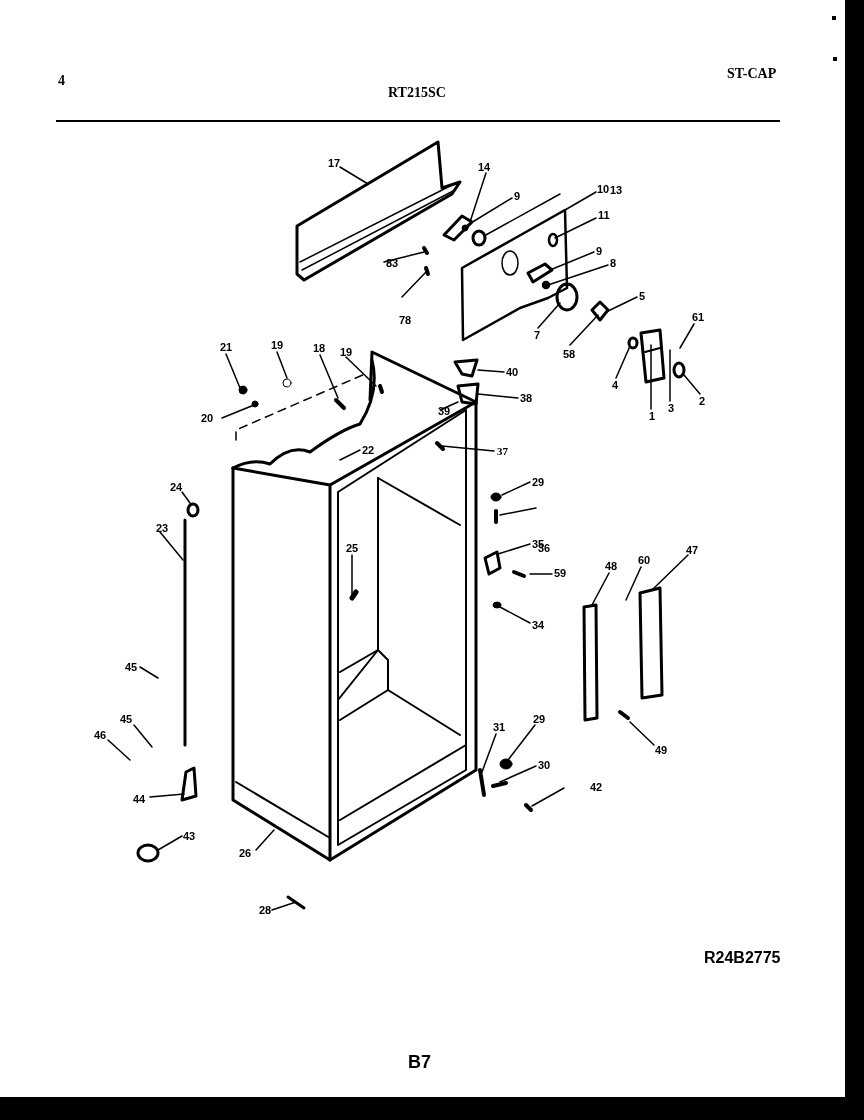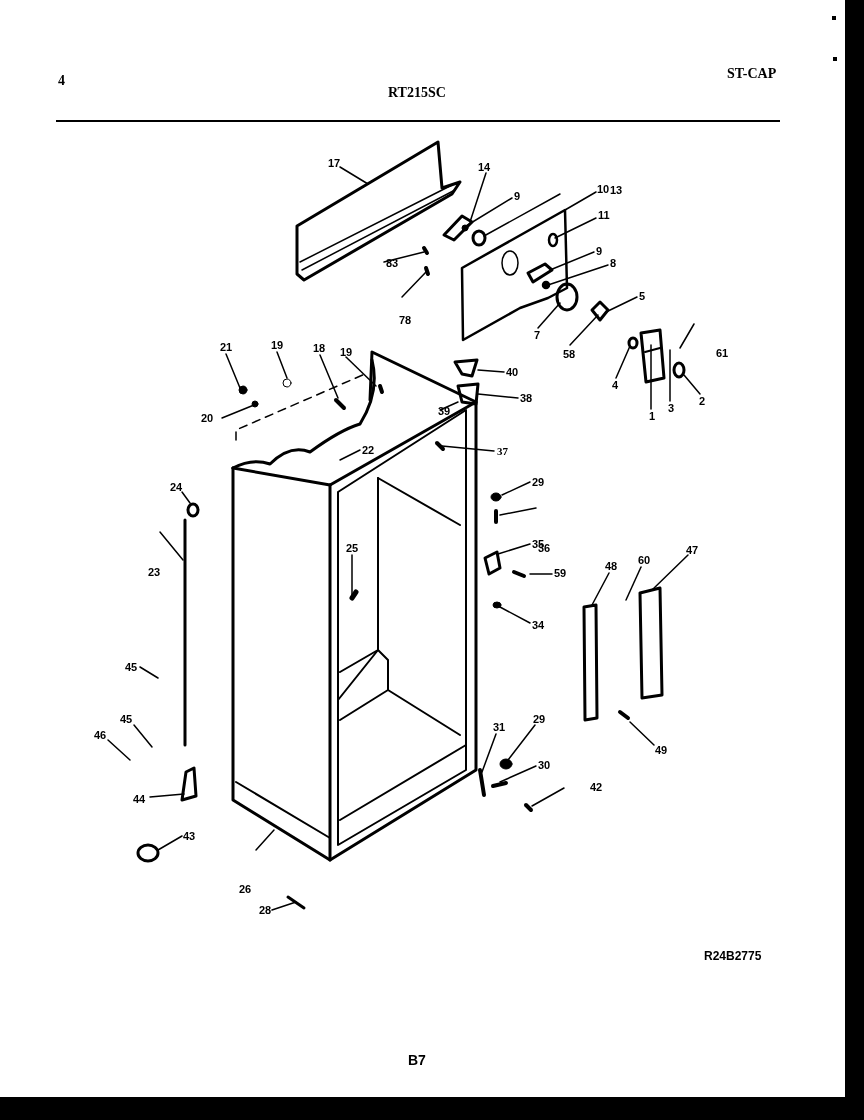--- a/index.html
+++ b/index.html
@@ -5,22 +5,22 @@
   html,body{margin:0;padding:0;}
   body{width:864px;height:1120px;background:#fff;position:relative;overflow:hidden;font-family:"Liberation Serif",serif;color:#000;}
   .abs{position:absolute;}
   .hdr{font-weight:bold;font-size:14px;font-family:"Liberation Serif",serif;}
   .rule{position:absolute;left:56px;top:120px;width:724px;height:2px;background:#000;}
   .rbar{position:absolute;left:845px;top:0;width:19px;height:1120px;background:#000;}
   .bbar{position:absolute;left:0;top:1097px;width:864px;height:23px;background:#000;}
   .dot{position:absolute;width:4px;height:4px;background:#000;}
   svg.diag{position:absolute;left:0;top:0;}
   .lbl{position:absolute;font-family:"Liberation Sans",sans-serif;font-weight:bold;font-size:11px;line-height:11px;white-space:nowrap;}
-  .code{font-family:"Liberation Sans",sans-serif;font-weight:bold;font-size:12px;}
-  .pg{font-family:"Liberation Sans",sans-serif;font-weight:bold;font-size:14px;}
+  .code{font-family:"Liberation Sans",sans-serif;font-weight:bold;font-size:16px;}
+  .pg{font-family:"Liberation Sans",sans-serif;font-weight:bold;font-size:18px;}
 </style>
 </head>
 <body>
 
 <div class="rbar"></div>
 <div class="bbar"></div>
 <div class="dot" style="left:832px;top:16px;"></div>
 <div class="dot" style="left:833px;top:57px;"></div>
 
 <div class="abs hdr" style="left:58px;top:73px;">4</div>
@@ -169,53 +169,53 @@
 <div class="lbl" style="left:562px;top:185px;margin-left:48px;">13</div>
 <div class="lbl" style="left:597px;top:184px;">10</div>
 <div class="lbl" style="left:598px;top:210px;">11</div>
 <div class="lbl" style="left:386px;top:258px;">83</div>
 <div class="lbl" style="left:399px;top:315px;">78</div>
 <div class="lbl" style="left:596px;top:246px;">9</div>
 <div class="lbl" style="left:610px;top:258px;">8</div>
 <div class="lbl" style="left:639px;top:291px;">5</div>
 <div class="lbl" style="left:534px;top:330px;">7</div>
 <div class="lbl" style="left:563px;top:349px;">58</div>
-<div class="lbl" style="left:716px;top:312px;margin-top:36px;">61</div>
+<div class="lbl" style="left:692px;top:312px;">61</div>
 <div class="lbl" style="left:612px;top:380px;">4</div>
 <div class="lbl" style="left:649px;top:411px;">1</div>
 <div class="lbl" style="left:668px;top:403px;">3</div>
 <div class="lbl" style="left:699px;top:396px;">2</div>
 <div class="lbl" style="left:220px;top:342px;">21</div>
 <div class="lbl" style="left:271px;top:340px;">19</div>
 <div class="lbl" style="left:313px;top:343px;">18</div>
 <div class="lbl" style="left:340px;top:347px;">19</div>
 <div class="lbl" style="left:506px;top:367px;">40</div>
 <div class="lbl" style="left:520px;top:393px;">38</div>
 <div class="lbl" style="left:438px;top:406px;">39</div>
 <div class="lbl" style="left:201px;top:413px;">20</div>
 <div class="lbl" style="left:362px;top:445px;">22</div>
 <div class="lbl" style="left:497px;top:446px;font-family:Liberation Serif, serif;">37</div>
 <div class="lbl" style="left:532px;top:477px;">29</div>
 <div class="lbl" style="left:538px;top:503px;margin-top:40px;">36</div>
 <div class="lbl" style="left:532px;top:539px;">35</div>
 <div class="lbl" style="left:554px;top:568px;">59</div>
 <div class="lbl" style="left:532px;top:620px;text-align:right;">34</div>
 <div class="lbl" style="left:170px;top:482px;">24</div>
-<div class="lbl" style="left:148px;top:523px;margin-top:44px;">23</div>
+<div class="lbl" style="left:156px;top:523px;">23</div>
 <div class="lbl" style="left:346px;top:543px;">25</div>
 <div class="lbl" style="left:605px;top:561px;">48</div>
 <div class="lbl" style="left:638px;top:555px;">60</div>
 <div class="lbl" style="left:686px;top:545px;">47</div>
 <div class="lbl" style="left:125px;top:662px;">45</div>
 <div class="lbl" style="left:120px;top:714px;">45</div>
 <div class="lbl" style="left:94px;top:730px;">46</div>
 <div class="lbl" style="left:655px;top:745px;">49</div>
 <div class="lbl" style="left:493px;top:722px;">31</div>
 <div class="lbl" style="left:533px;top:714px;">29</div>
 <div class="lbl" style="left:538px;top:760px;">30</div>
 <div class="lbl" style="left:566px;top:782px;margin-left:24px;">42</div>
 <div class="lbl" style="left:133px;top:794px;">44</div>
 <div class="lbl" style="left:183px;top:831px;">43</div>
-<div class="lbl" style="left:239px;top:884px;text-align:right;">26</div>
+<div class="lbl" style="left:239px;top:848px;text-align:right;">26</div>
 <div class="lbl" style="left:259px;top:905px;">28</div>
 
 <div class="abs code" style="left:704px;top:949px;">R24B2775</div>
 <div class="abs pg" style="left:408px;top:1052px;">B7</div>
 
 </body></html>

